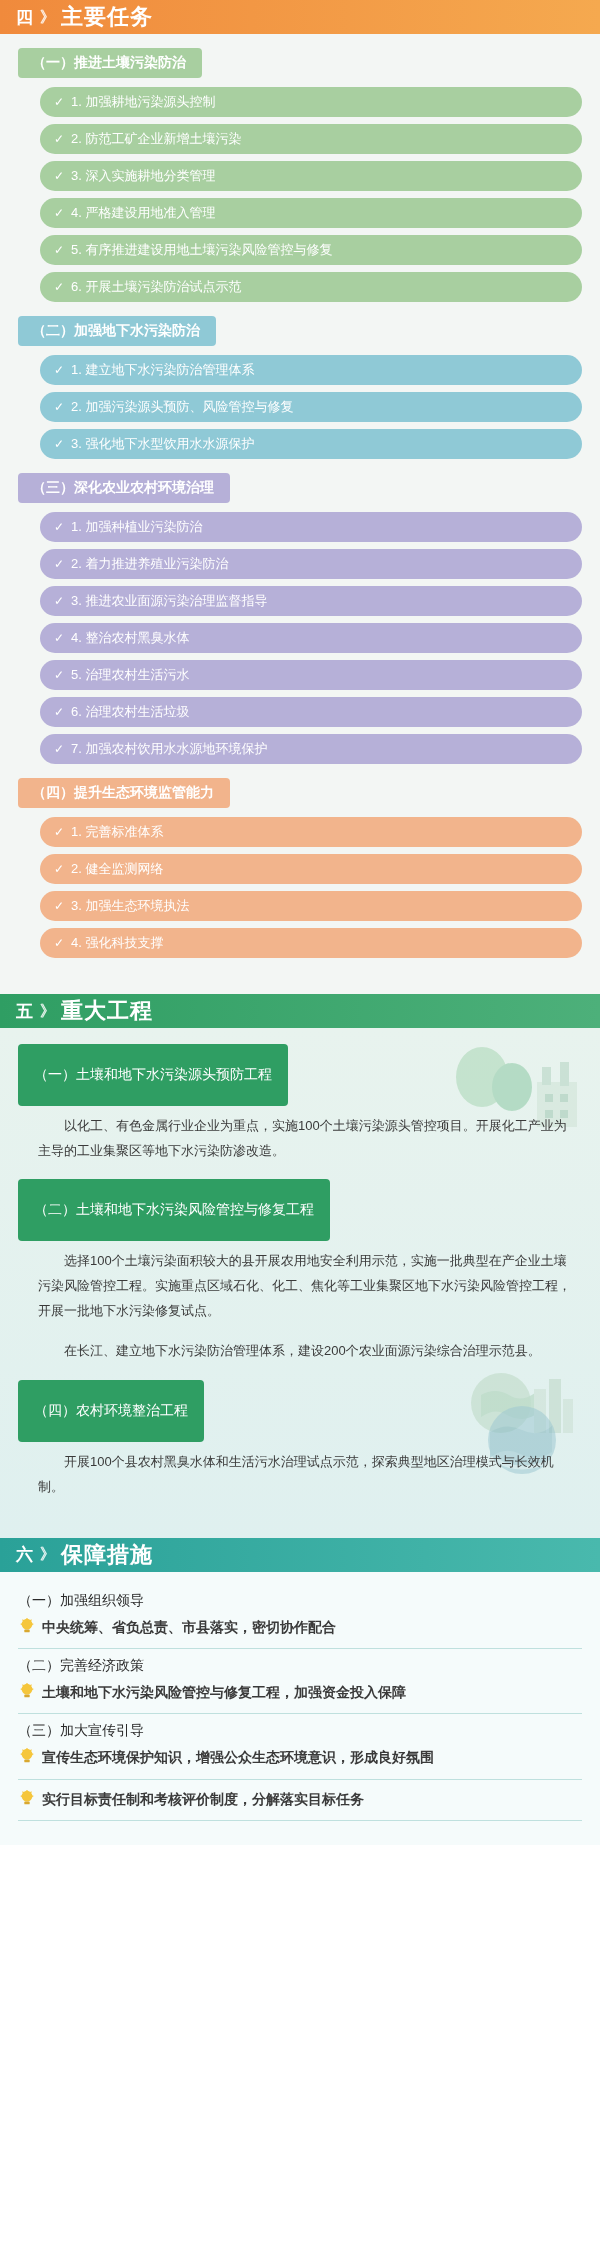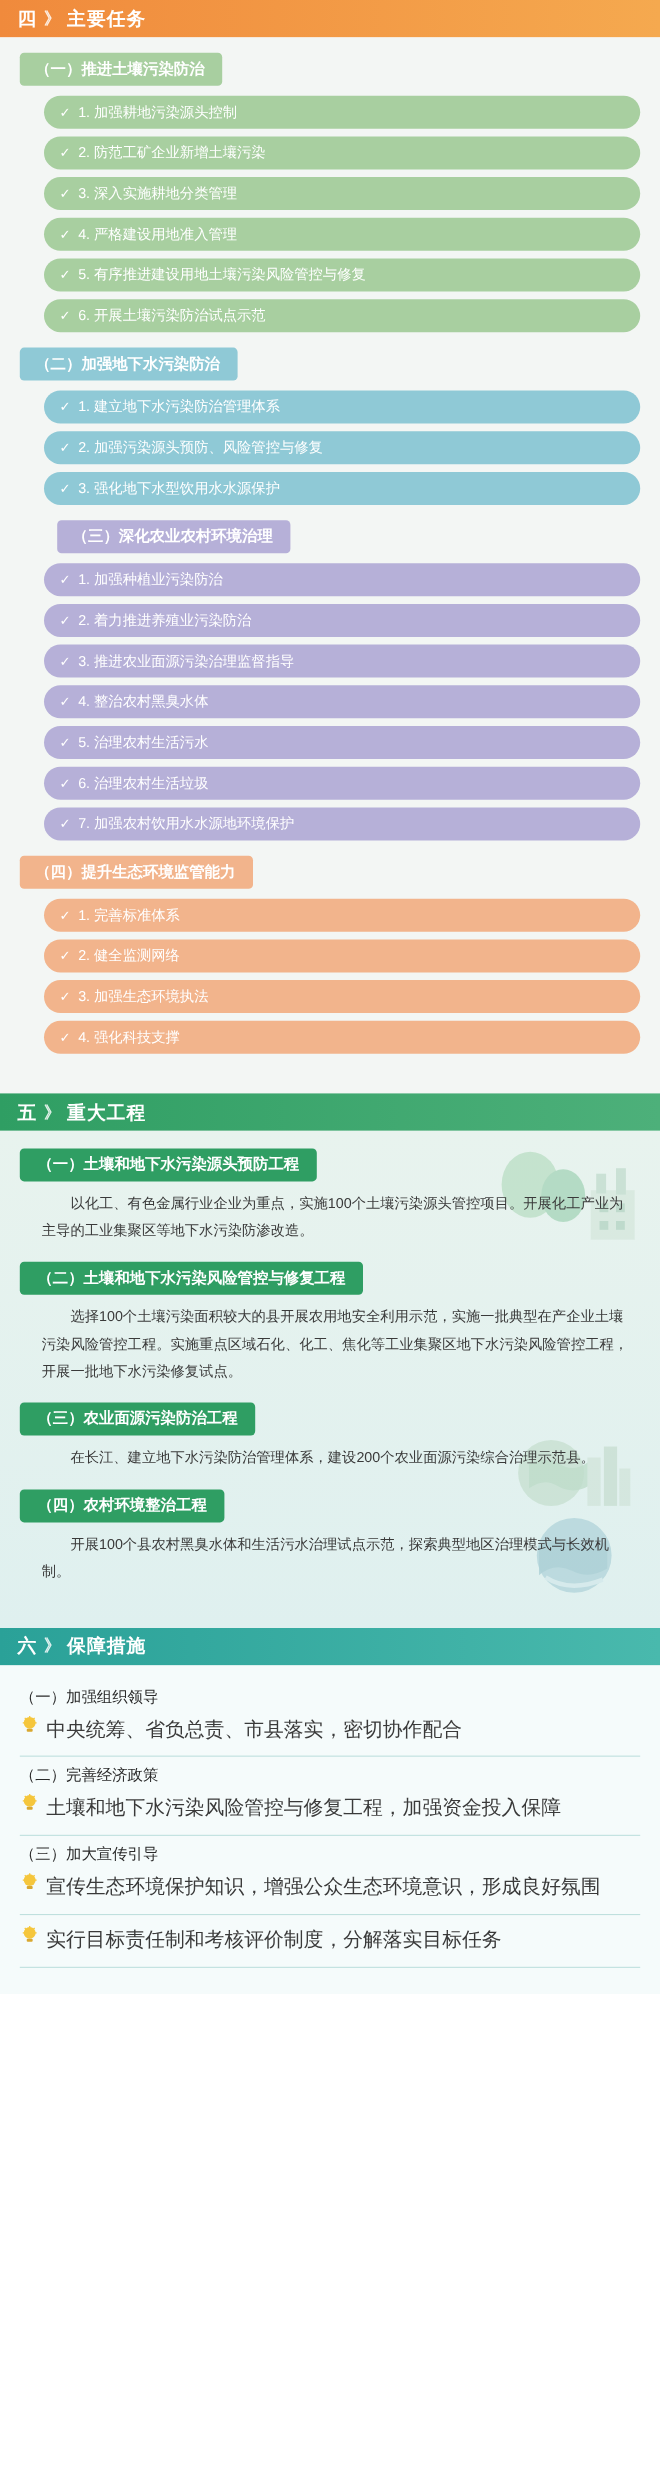--- a/index.html
+++ b/index.html
@@ -17,41 +17,41 @@
     align-items: center;
     height: 34px;
     padding-left: 16px;
     color: #fff;
     font-size: 17px;
     font-weight: bold;
     letter-spacing: 1px;
   }
   .sec-head .num { font-size: 17px; font-weight: bold; }
   .sec-head .chev { font-size: 15px; margin: 0 8px 0 6px; opacity: .85; letter-spacing:-2px;}
-  .sec-head .title { font-size: 17px; }
+  .sec-head .title { font-size: 22px; }
 
   .head-orange { background: linear-gradient(to right, #f08a3c, #f5a94f); }
   .head-green  { background: linear-gradient(to right, #2f9e63, #4db07a); }
   .head-teal   { background: linear-gradient(to right, #2aa198, #49b9ad); }
 
   
   .s4 { background: #f3f6f4; padding: 14px 18px 22px 18px; }
   .grp { margin-bottom: 14px; }
   .grp-title {
     display: inline-block;
     border-radius: 4px;
     padding: 6px 16px 6px 14px;
     color: #fff;
     font-size: 14px;
     font-weight: bold;
     margin-bottom: 9px;
   }
   .grp-title.t1 { background: #a8cfa0; }
   .grp-title.t2 { background: #8fc9d6; }
-  .grp-title.t3 { background: #b6b0d8; margin-left: 34px; }
+  .grp-title.t3 { background: #b6b0d8; }
   .grp-title.t4 { background: #f2b48c; }
 
   .items { padding-left: 22px; }
   .item {
     display: flex;
     align-items: center;
     border-radius: 15px;
     color: #fff;
     font-size: 13px;
     padding: 6px 14px;
@@ -70,44 +70,44 @@
     padding: 16px 18px 22px 18px;
     position: relative;
     overflow: hidden;
   }
   .eng-block { position: relative; margin-bottom: 16px; }
   .eng-title {
     display: inline-block;
     background: #2f9e63;
     color: #fff;
     font-size: 14px;
-    font-weight: bold;
+    font-weight: normal;
     border-radius: 4px;
-    padding: 6px 16px;
+    padding: 22px 16px;
     margin-bottom: 8px;
     position: relative;
     z-index: 3;
   }
   .eng-body {
     font-size: 13px;
     line-height: 1.9;
     color: #3a3a3a;
     text-indent: 26px;
     position: relative;
     z-index: 3;
     padding: 0 4px;
     margin-left: 16px;
   }
   .deco { position: absolute; z-index: 1; opacity: .55; pointer-events: none; }
 
   
   .s6 { background: #f5fbfb; padding: 12px 18px 24px 18px; }
   .m-row { border-bottom: 1px solid #bfe0de; padding: 8px 0 10px 0; }
   .m-title { font-size: 14px; color: #2a2a2a; margin-bottom: 6px; }
-  .m-text { font-size: 18px; color: #3a3a3a; display: flex; align-items: flex-start; line-height: 1.6;}
+  .m-text { font-size: 14px; color: #3a3a3a; display: flex; align-items: flex-start; line-height: 1.6; font-weight: bold;}
   .bulb { width: 18px; height: 18px; flex: 0 0 18px; margin-right: 6px; position: relative; top: 1px;}
 </style>
 </head>
 <body>
 
 <div class="page">
 
   <div class="sec-head head-orange">
     <span class="num">四</span>
     <span class="chev">》</span>
@@ -253,21 +253,20 @@
     </div>
 
     <div class="eng-block">
       <svg class="deco" style="right:6px; top:16px;" width="120" height="90" viewBox="0 0 120 90">
         <circle cx="45" cy="48" r="30" fill="#bcd9c4"></circle>
         <path d="M25 40 q14 -8 28 0 q12 8 26 -2 l0 22 q-14 8 -28 0 q-12 -8 -26 2 z" fill="#a3ccae" opacity=".8"></path>
         <rect x="78" y="34" width="12" height="44" fill="#cbdfd2"></rect>
         <rect x="93" y="24" width="12" height="54" fill="#bdd7c6"></rect>
         <rect x="107" y="44" width="10" height="34" fill="#cbdfd2"></rect>
       </svg>
-      <div class="eng-title">（三）农业面源污染防治工程</div>
       <div class="eng-body">在长江、建立地下水污染防治管理体系，建设200个农业面源污染综合治理示范县。</div>
     </div>
 
     <div class="eng-block">
       <svg class="deco" style="right:10px; top:12px;" width="110" height="95" viewBox="0 0 110 95">
         <circle cx="60" cy="48" r="34" fill="#9fc9d2"></circle>
         <path d="M28 40 q16 -10 32 -2 q16 8 30 -4 l0 26 q-16 10 -32 2 q-16 -8 -30 4 z" fill="#86b9c4" opacity=".85"></path>
         <path d="M34 68 q22 14 52 2" stroke="#cfe6ea" stroke-width="4" fill="none"></path>
       </svg>
       <div class="eng-title">（四）农村环境整治工程</div>

